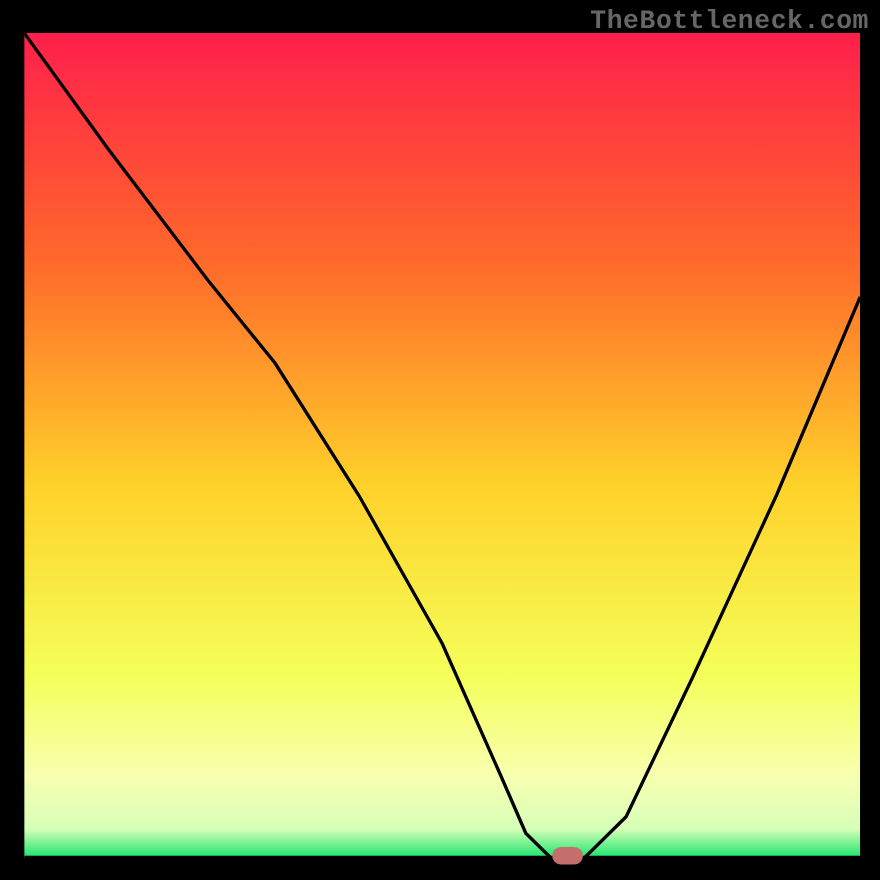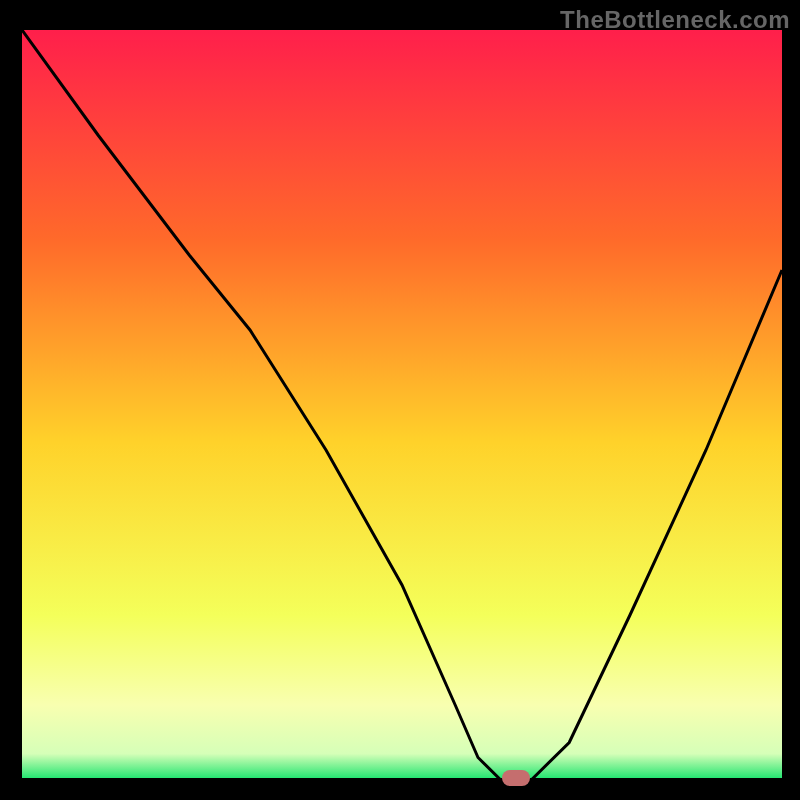--- a/index.html
+++ b/index.html
@@ -19,20 +19,21 @@
   }
   .watermark {
     position: absolute;
     top: 6px;
     right: 10px;
     color: #666;
     font-size: 24px;
     font-weight: 600;
     letter-spacing: 0.5px;
     z-index: 5;
+    font-family: Liberation Mono, monospace;
   }
   .plot-area {
     position: absolute;
     left: 22px;
     top: 30px;
     width: 760px;
     height: 750px;
   }
   .plot-area svg {
     width: 100%;

